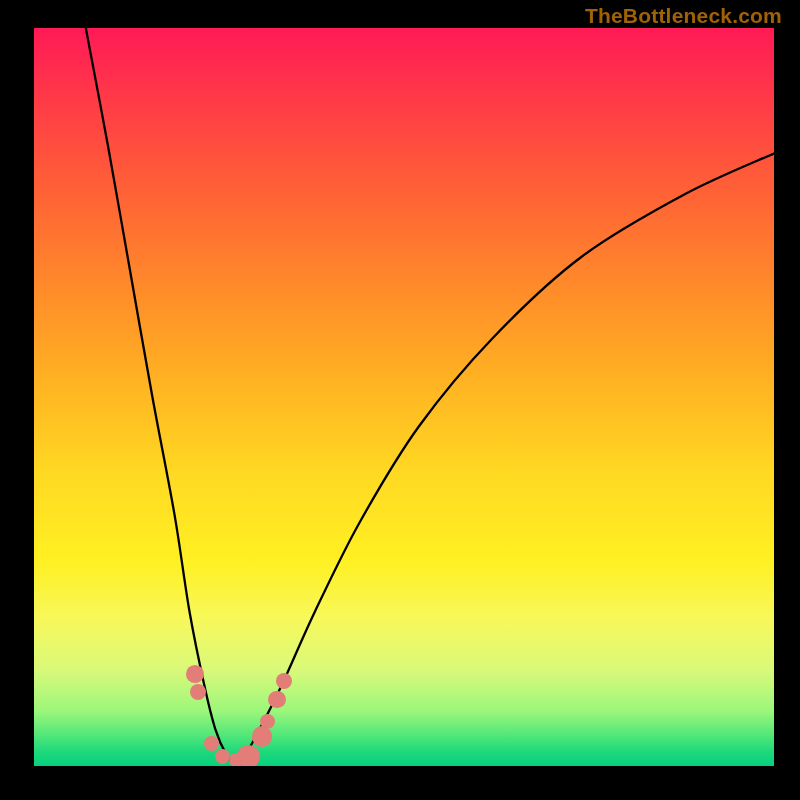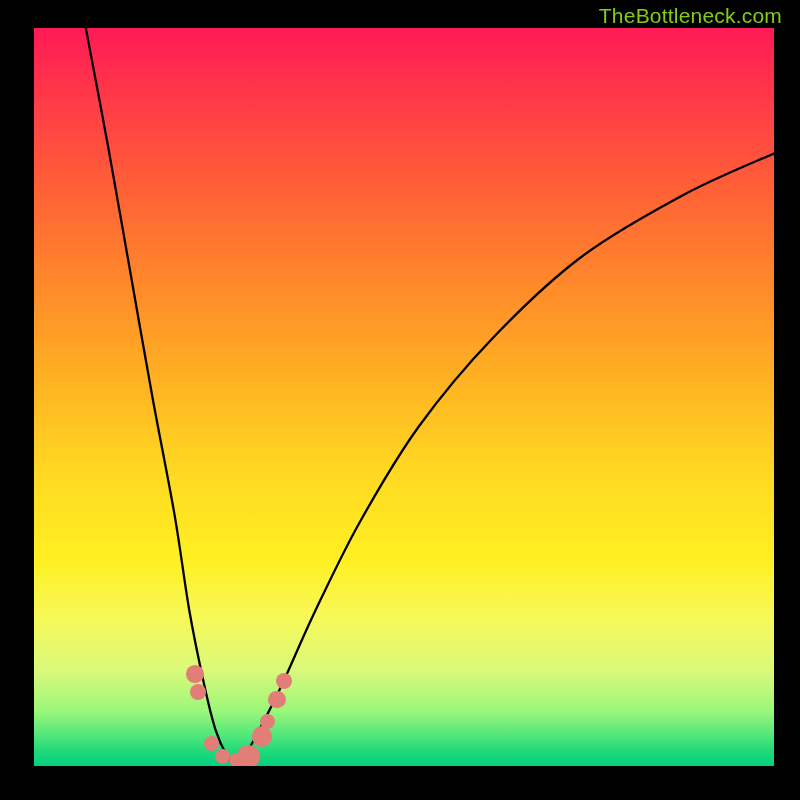--- a/index.html
+++ b/index.html
@@ -49,24 +49,24 @@
   }
   .marker {
     position: absolute;
     border-radius: 50%;
     background: #e37d77;
   }
   .watermark {
     position: absolute;
     top: 4px;
     right: 18px;
-    color: #84cc16;
+    color: #a16207;
     font-size: 21px;
     letter-spacing: 0.2px;
-    font-weight: 400;
+    font-weight: 700;
   }
 </style>
 </head>
 <body>
 
 <div class="frame">
   <div class="watermark">TheBottleneck.com</div>
 
   <div class="plot">
     <svg class="curve-svg" viewBox="0 0 740 738" preserveAspectRatio="none">

